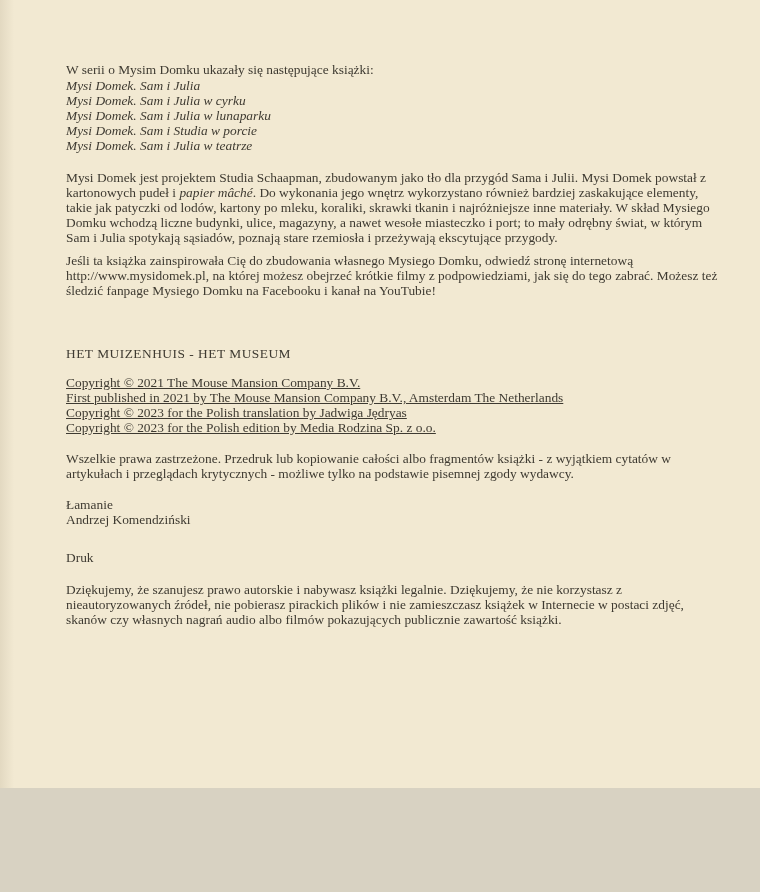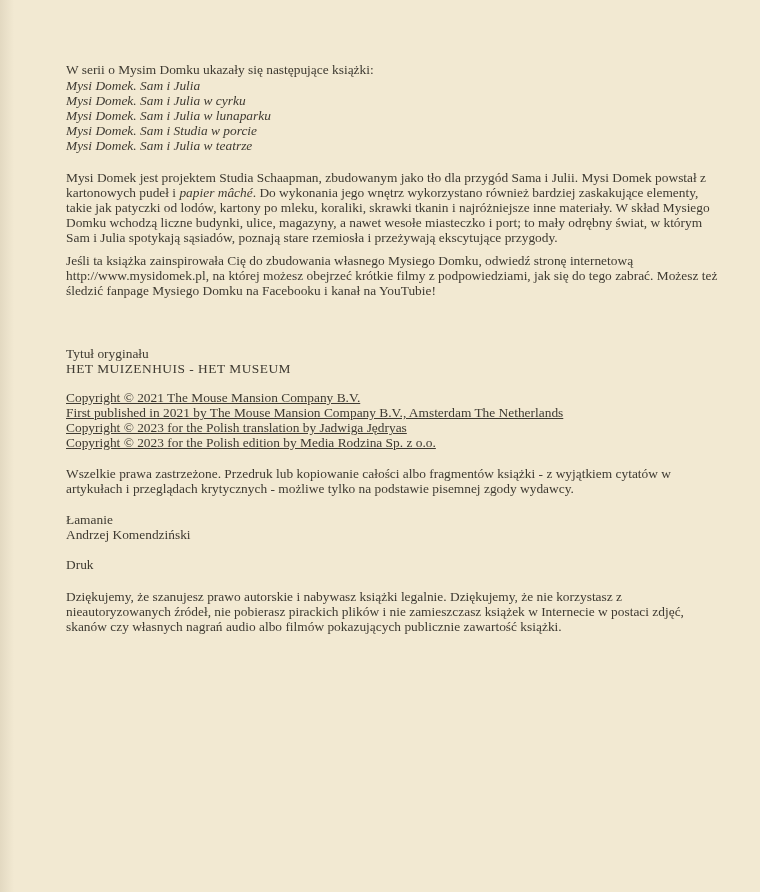--- a/index.html
+++ b/index.html
@@ -3,21 +3,21 @@
 <meta charset="utf-8">
 <style>
   html, body {
     margin: 0;
     padding: 0;
     background: #d8d2c2;
   }
   .page {
     position: relative;
     width: 760px;
-    height: 892px;
+    height: 788px;
     box-sizing: border-box;
     background: #f2e9d2;
     color: #3e3a31;
     font-family: "Liberation Serif", "DejaVu Serif", serif;
     font-size: 13.4px;
     line-height: 15px;
     padding: 62px 38px 0 66px;
     overflow: hidden;
   }
   
@@ -36,21 +36,21 @@
   .italic { font-style: italic; }
   .book-list { margin-top: 1px; }
   .para-about { margin-top: 17px; }
   .para-invite { margin-top: 8px; }
   .block-original-title { margin-top: 48px; }
   .block-copyright { margin-top: 14px; text-decoration: underline; }
   .para-rights { margin-top: 16px; }
   .line-isbn { margin-top: 17px; }
   .block-publisher { margin-top: 17px; }
   .block-typesetting { margin-top: 16px; }
-  .block-print { margin-top: 15px; }
+  .block-print { margin-top: 23px; }
   .para-legal { margin-top: 17px; }
   .caps-title { letter-spacing: 0.5px; }
 </style>
 </head>
 <body>
 
 <div class="page">
   <div class="text-col">
 
     <p class="intro">W serii o Mysim Domku ukazały się następujące książki:</p>
@@ -61,21 +61,20 @@
       <p class="italic">Mysi Domek. Sam i Julia w lunaparku</p>
       <p class="italic">Mysi Domek. Sam i Studia w porcie</p>
       <p class="italic">Mysi Domek. Sam i Julia w teatrze</p>
     </div>
 
     <p class="para-about"><span>Mysi Domek jest projektem Studia Schaapman, zbudowanym jako tło dla przygód Sama i Julii. Mysi Domek powstał z kartonowych pudeł i </span><span class="italic">papier mâché</span><span>. Do wykonania jego wnętrz wykorzystano również bardziej zaskakujące elementy, takie jak patyczki od lodów, kartony po mleku, koraliki, skrawki tkanin i najróżniejsze inne materiały. W skład Mysiego Domku wchodzą liczne budynki, ulice, magazyny, a nawet wesołe miasteczko i port; to mały odrębny świat, w którym Sam i Julia spotykają sąsiadów, poznają stare rzemiosła i przeżywają ekscytujące przygody.</span></p>
 
     <p class="para-invite">Jeśli ta książka zainspirowała Cię do zbudowania własnego Mysiego Domku, odwiedź stronę internetową http://www.mysidomek.pl, na której możesz obejrzeć krótkie filmy z podpowiedziami, jak się do tego zabrać. Możesz też śledzić fanpage Mysiego Domku na Facebooku i kanał na YouTubie!</p>
 
     <div class="block-original-title">
-      <p>Tytuł oryginału</p>
       <p class="caps-title">HET MUIZENHUIS - HET MUSEUM</p>
     </div>
 
     <div class="block-copyright">
       <p>Copyright © 2021 The Mouse Mansion Company B.V.</p>
       <p>First published in 2021 by The Mouse Mansion Company B.V., Amsterdam The Netherlands</p>
       <p>Copyright © 2023 for the Polish translation by Jadwiga Jędryas</p>
       <p>Copyright © 2023 for the Polish edition by Media Rodzina Sp. z o.o.</p>
     </div>
 

